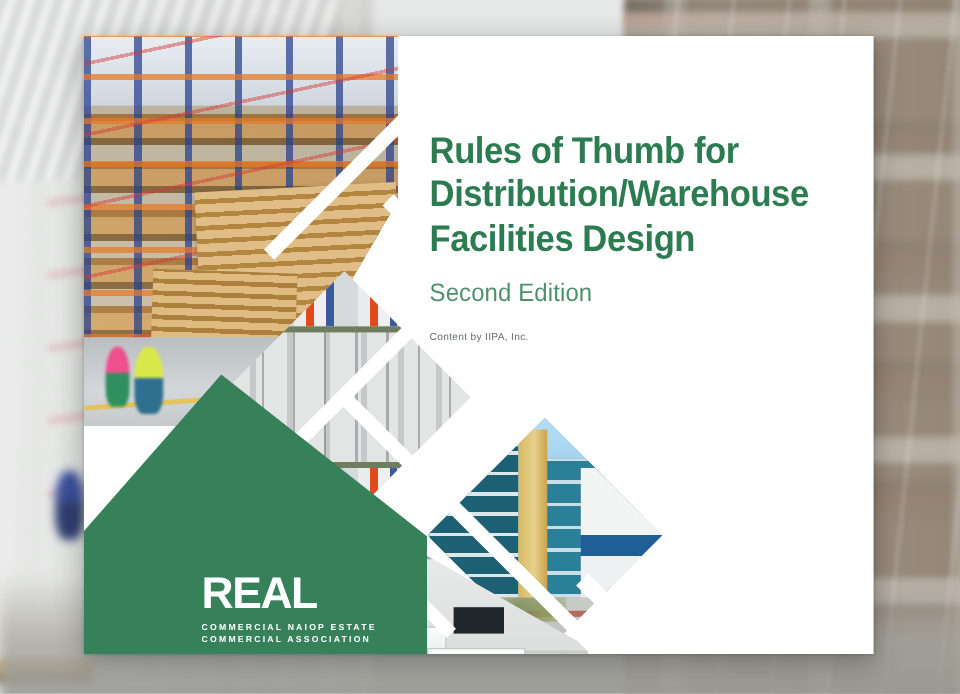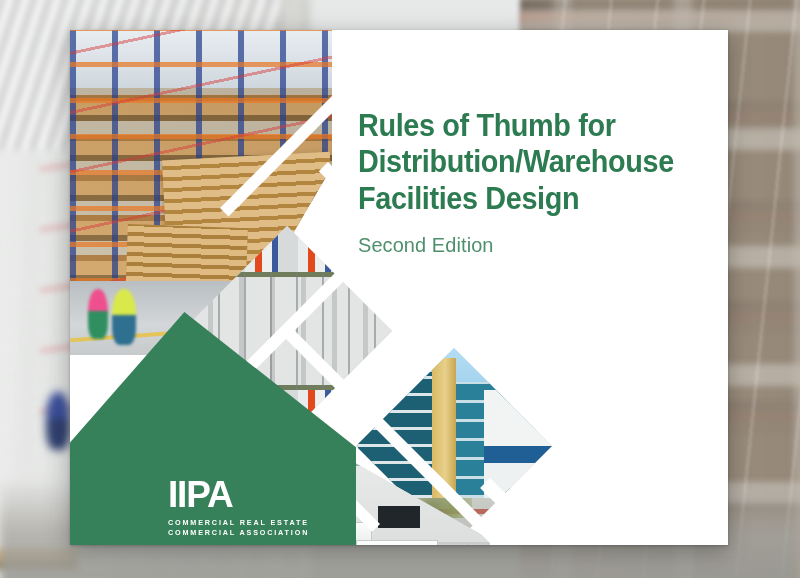--- a/index.html
+++ b/index.html
@@ -416,23 +416,24 @@
     <div class="green-panel"></div>
   </div>
 
   <div class="titleblock">
     <h1 class="title">
       <span class="title-line">Rules of Thumb for</span>
       <span class="title-line">Distribution/Warehouse</span>
       <span class="title-line">Facilities Design</span>
     </h1>
     <div class="subtitle">Second Edition</div>
+    <div class="credit">Content by IIPA, Inc.</div>
   </div>
 
   <div class="logo">
-    <div class="logo-word">IIPA</div>
+    <div class="logo-word">REAL</div>
     <div class="logo-tag">
-      <span>COMMERCIAL REAL ESTATE</span>
+      <span>COMMERCIAL NAIOP ESTATE</span>
       <span>COMMERCIAL ASSOCIATION</span>
     </div>
   </div>
 
 </div>
 
 </body></html>

